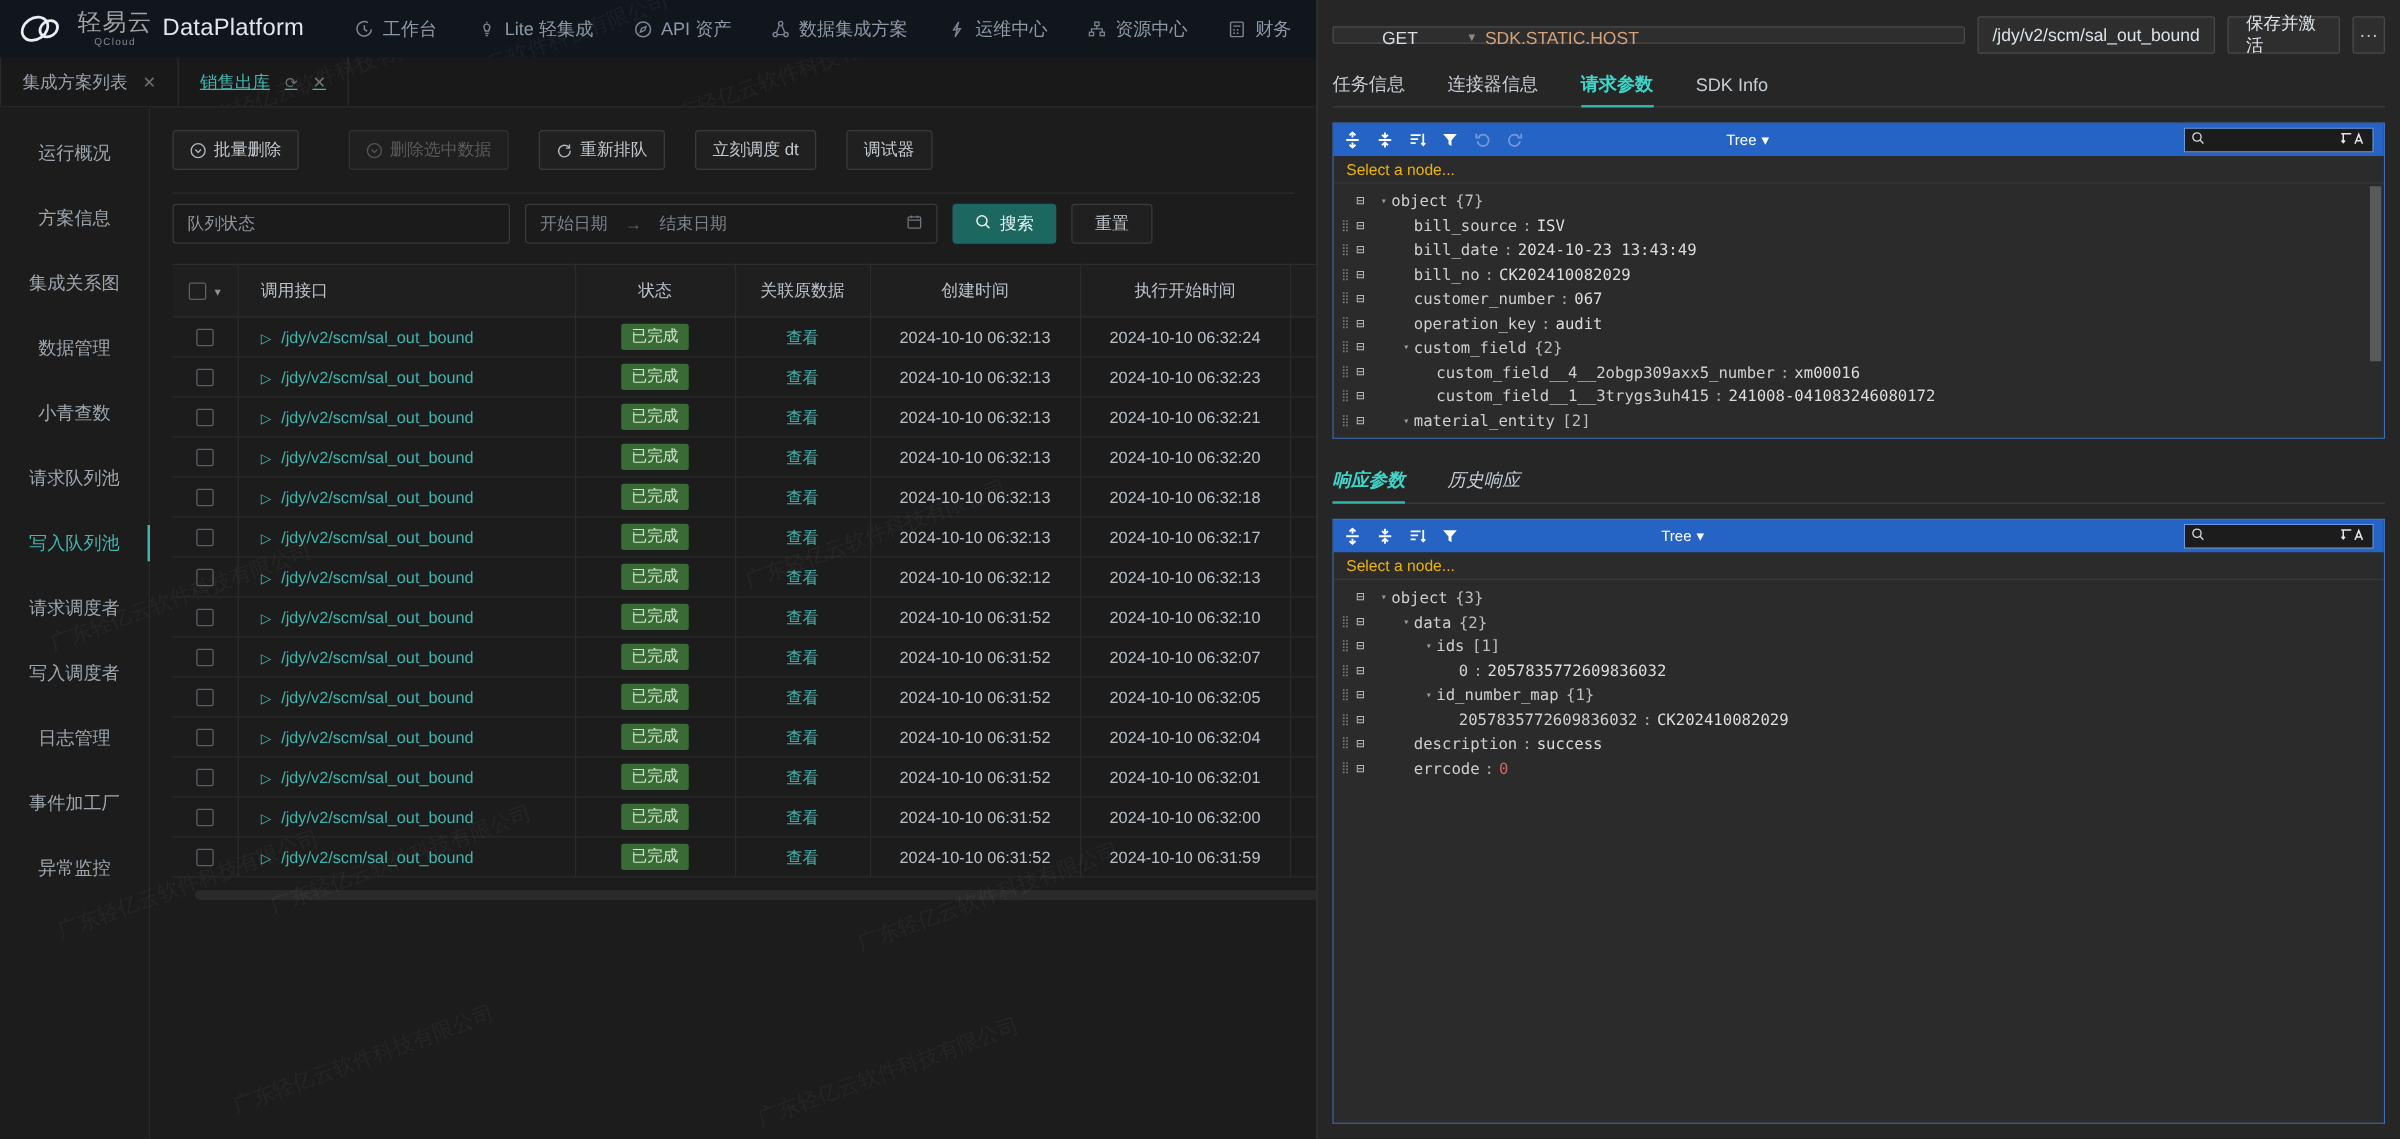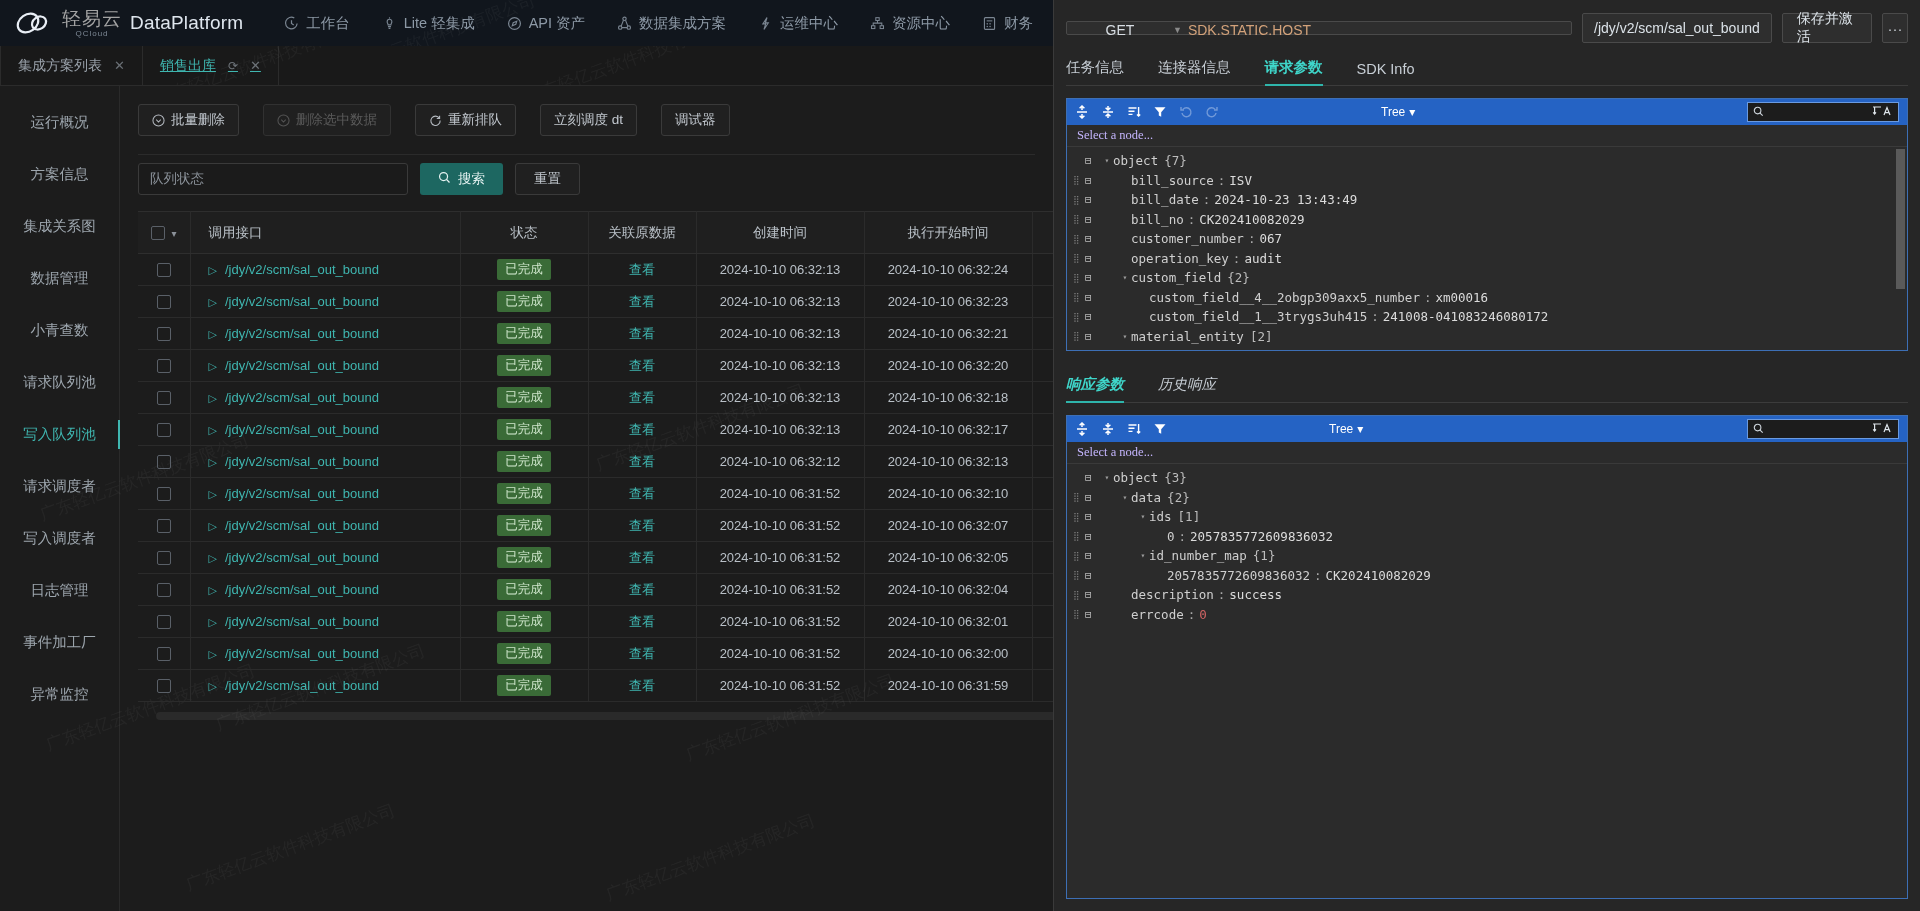--- a/index.html
+++ b/index.html
@@ -91,21 +91,21 @@
     flex: 1; min-width: 0; padding: 18px 0 0 18px; position: relative;
   }
   .toolbar { display: flex; gap: 24px; margin-bottom: 18px; }
   .btn {
     height: 32px; padding: 0 13px;
     background: #202020; border: 1px solid #3a3a3a; border-radius: 3px;
     color: #c3c9d0; font-size: 13.5px;
     display: flex; align-items: center; gap: 6px; cursor: pointer;
     font-family: "Liberation Sans", sans-serif;
   }
-  .btn.disabled { color: #5a5a5a; border-color: #313131; cursor: default; }
+  .btn.disabled { color: #5a5a5a; border-color: #313131; cursor: default; margin-left: 16px; }
   .btn .g { font-size: 13px; opacity: .9; display:flex; align-items:center;}
 
   .filterbar {
     border-top: 1px solid #2b2b2b;
     padding-top: 8px;
     display: flex; gap: 12px; align-items: center;
     margin-right: 18px;
   }
   .inp {
     height: 32px; background: #1b1b1b; border: 1px solid #3a3a3a; border-radius: 3px;
@@ -244,24 +244,24 @@
     display: flex; align-items: center; gap: 4px; cursor: pointer;
   }
   .ed-search {
     margin-left: auto; height: 20px; width: 152px;
     background: #1c1c1c; border: 1px solid #6a9ae0;
     display: flex; align-items: center; padding: 0 5px; gap: 4px;
   }
   .ed-search .si { color: #cfd6dd; font-size: 11px; }
   .ed-search .sr { margin-left: auto; color: #dfe6ec; font-size: 11px; letter-spacing:-1px;}
   .ed-selnode {
-    height: 22px; background: #2b2b2b; color: #c4b5fd;
+    height: 22px; background: #2b2b2b; color: #eab308;
     font-size: 12.5px; display: flex; align-items: center; padding-left: 10px;
     border-bottom: 1px solid #3a3a3a; flex: 0 0 22px;
-    font-family: Liberation Serif, serif;
+    font-family: Liberation Sans, sans-serif;
   }
   .ed-body {
     flex: 1; min-height: 0; overflow: hidden; position: relative;
     background: #2b2b2b; padding-top: 4px;
   }
   .jrow {
     height: 19.5px; display: flex; align-items: center;
     font-family: "DejaVu Sans Mono", monospace; font-size: 12.5px;
     padding-left: 6px; white-space: nowrap;
   }
@@ -477,20 +477,31 @@
             <span>立刻调度 dt</span>
           </div>
           <div class="btn">
             <span>调试器</span>
           </div>
         </div>
 
         <div class="filterbar">
           <div class="inp status">
             <span>队列状态</span>
+          </div>
+          <div class="inp daterange">
+            <span class="ph">开始日期</span>
+            <span class="sep">→</span>
+            <span class="ph">结束日期</span>
+            <span class="cal">
+              <svg width="13" height="13" viewBox="0 0 14 14">
+                  <rect x="1.6" y="2.6" width="10.8" height="9.8" rx="1" fill="none" stroke="#6f767d" stroke-width="1.1"></rect>
+                  <path d="M1.6 5.4h10.8M4.4 1.4v2.2M9.6 1.4v2.2" stroke="#6f767d" stroke-width="1.1"></path>
+                </svg>
+            </span>
           </div>
           <div class="btn-search">
             <span>
               <svg width="13" height="13" viewBox="0 0 14 14">
                   <circle cx="6" cy="6" r="4.3" fill="none" stroke="#e6f3f2" stroke-width="1.3"></circle>
                   <path d="M9.2 9.2 12.4 12.4" stroke="#e6f3f2" stroke-width="1.3"></path>
                 </svg>
             </span>
             <span>搜索</span>
           </div>

